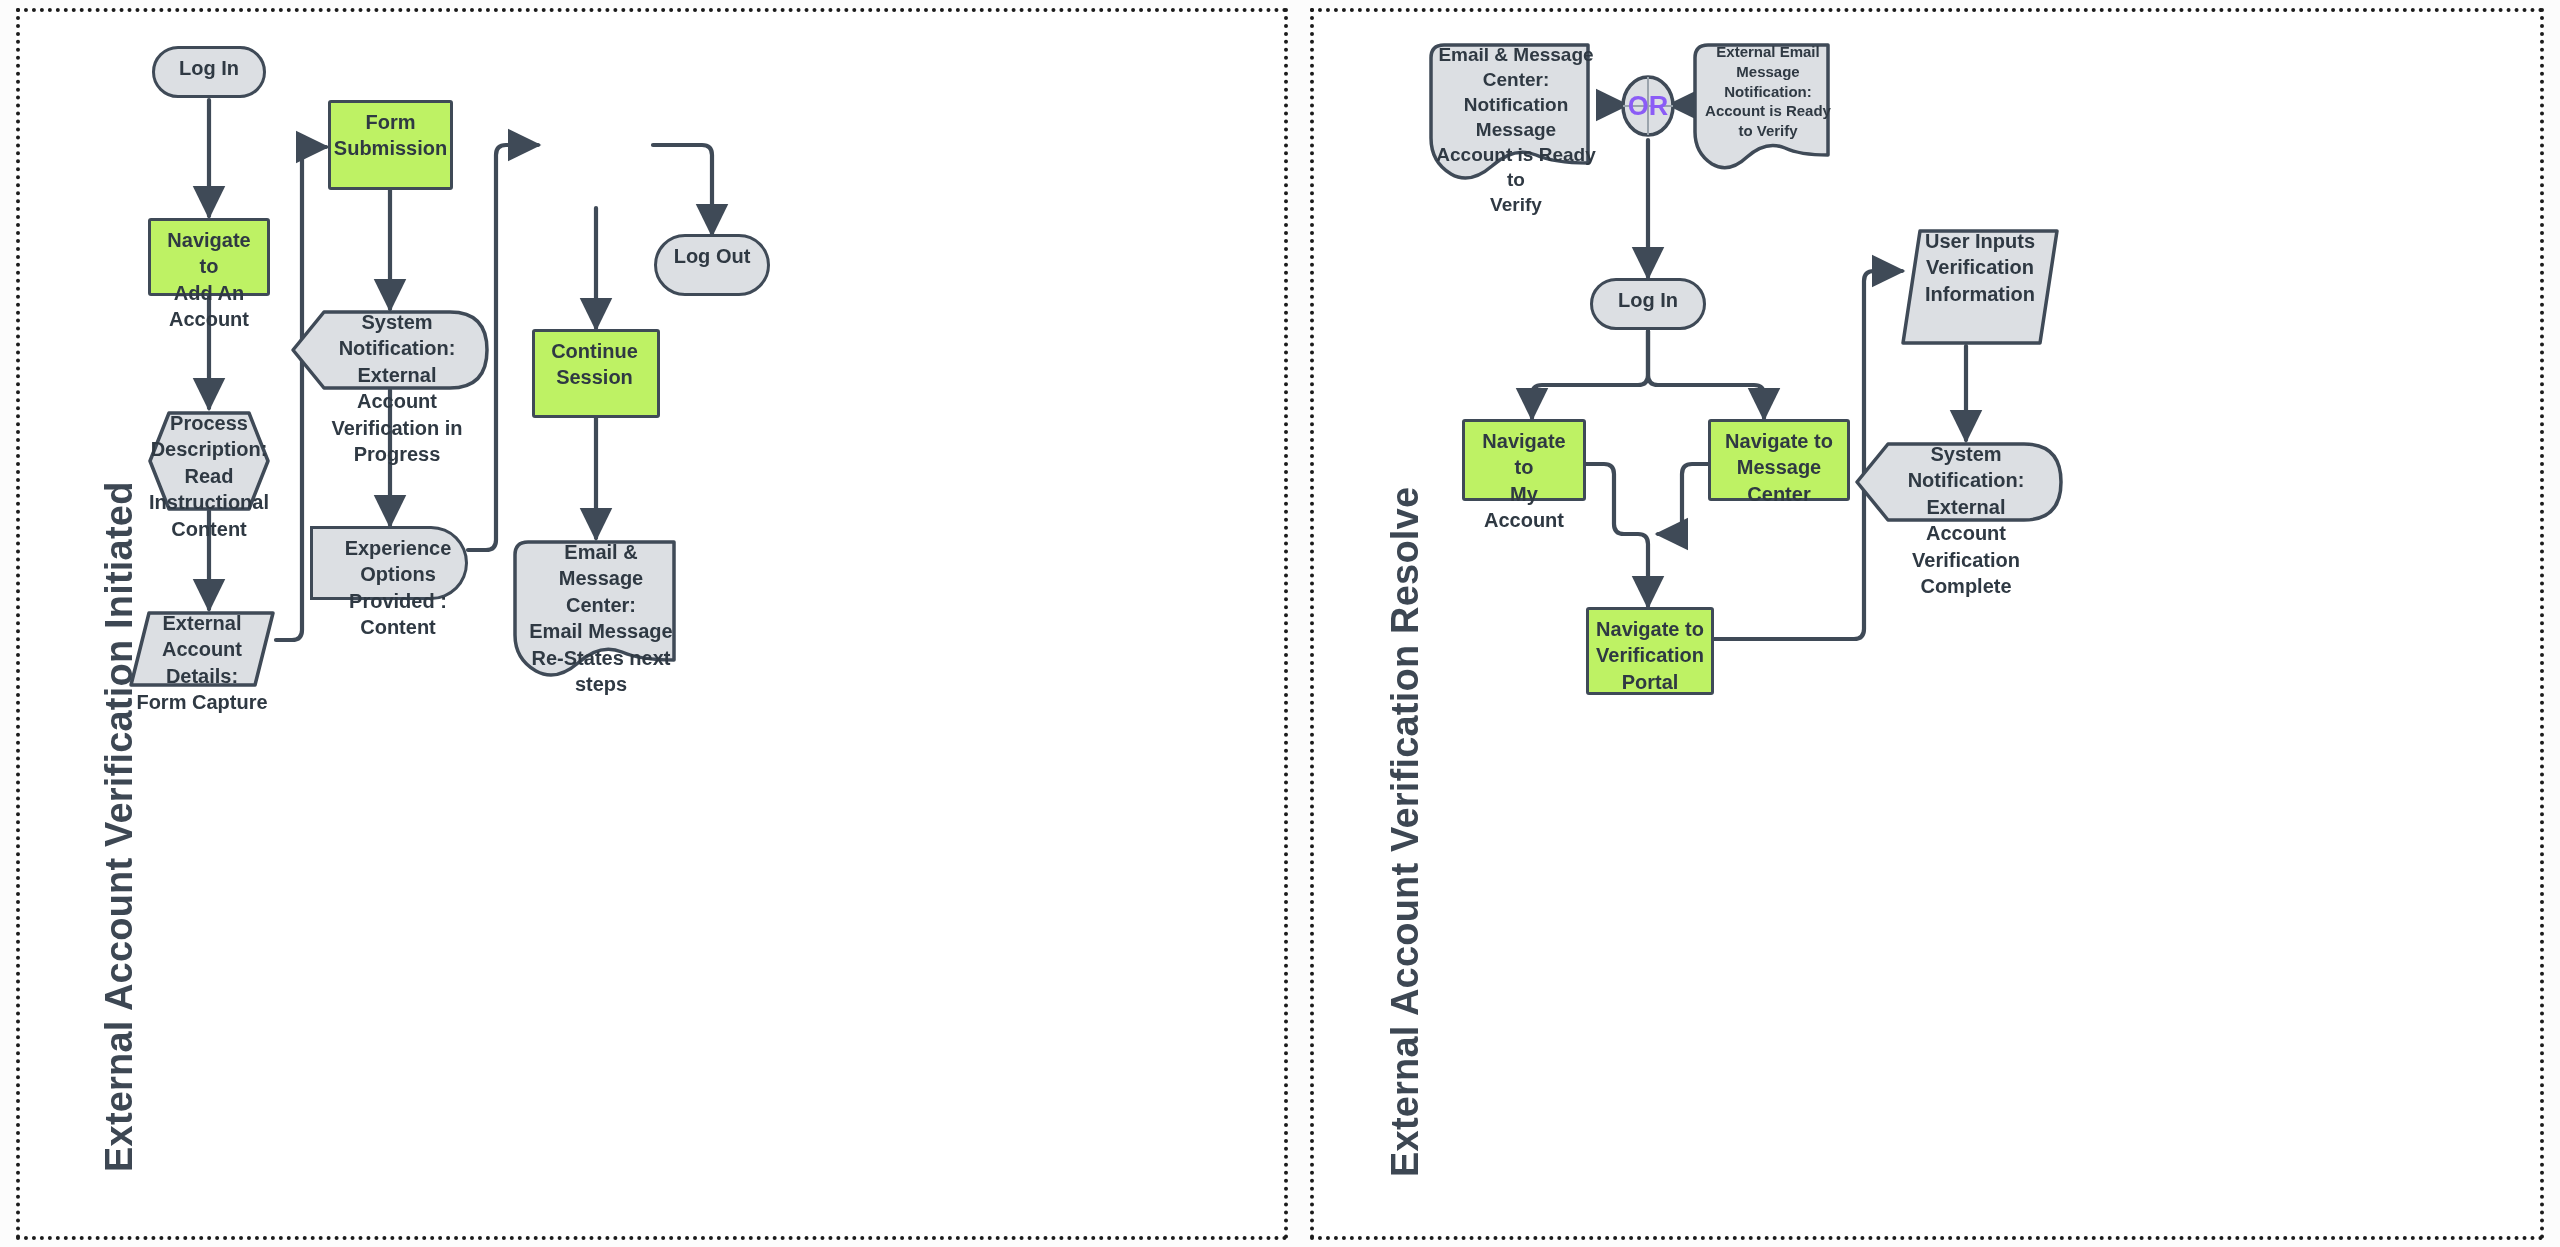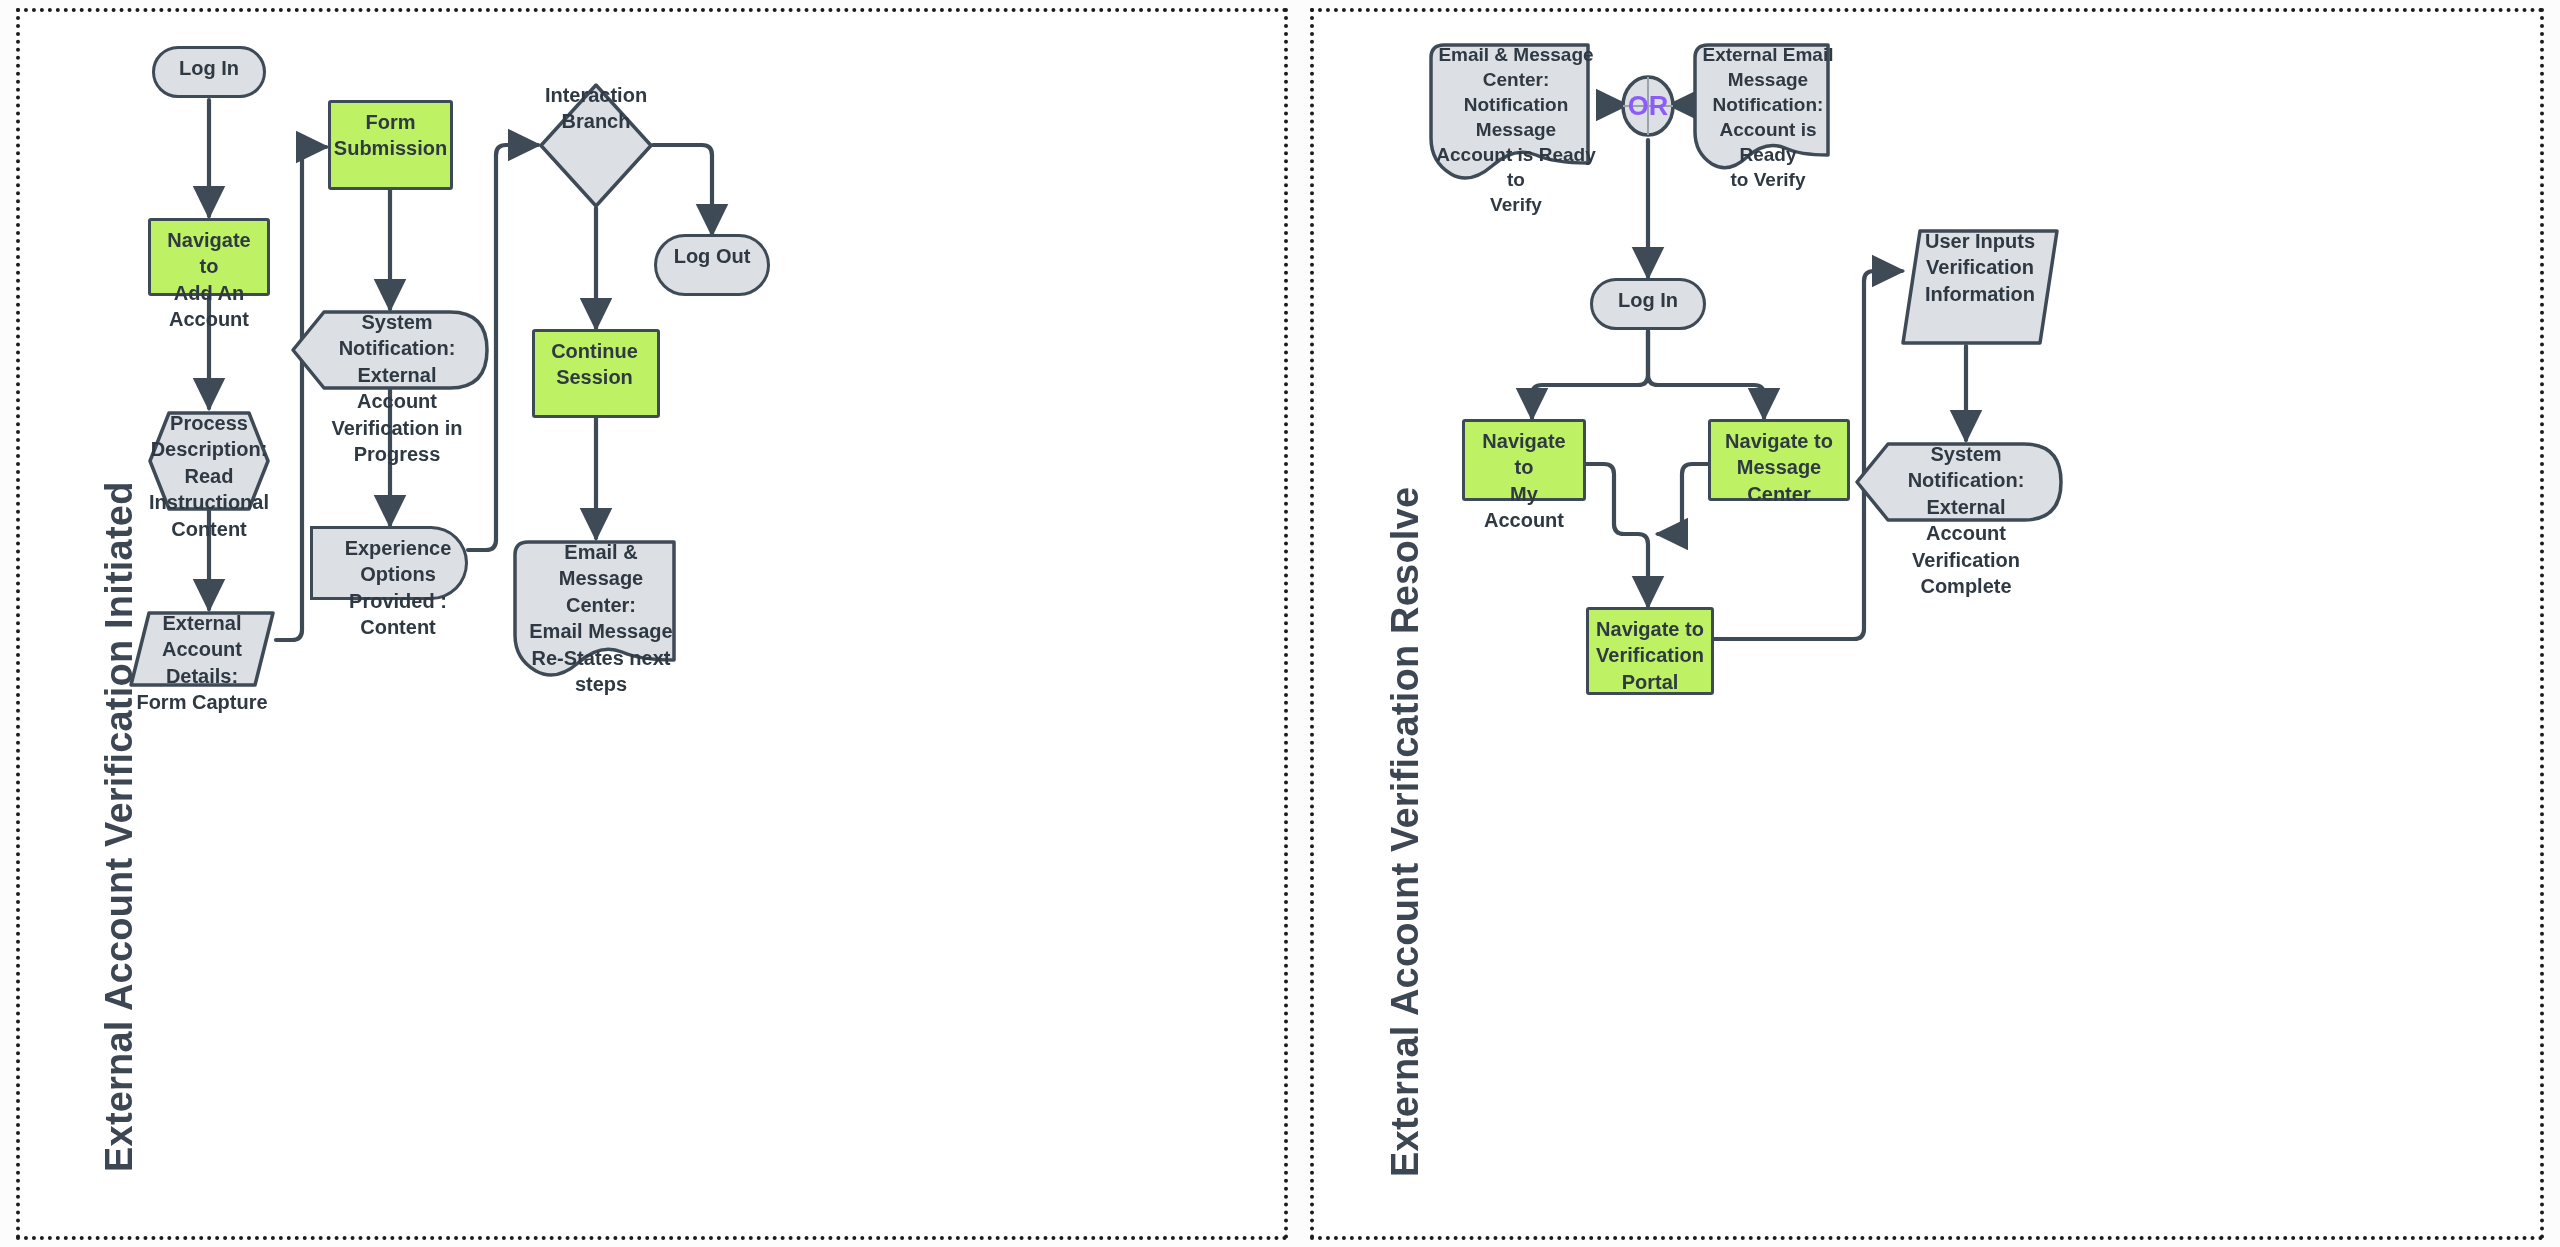--- a/index.html
+++ b/index.html
@@ -150,26 +150,20 @@
       <svg width="200" height="82" viewBox="0 0 200 82" preserveAspectRatio="none">
         <path d="M34,3 L160,3 Q197,3 197,41 Q197,79 160,79 L34,79 L3,41 Z" fill="#dcdfe3" stroke="#3f4a57" stroke-width="3.5" stroke-linejoin="round"></path>
       </svg>
       <span class="lbl">System Notification:<br>External Account<br>Verification in Progress</span>
     </div>
 
     <div class="node sh-roundright" style="left:290px; top:514px; width:158px; height:74px;padding-left:28px;">
       <span>Experience<br>Options<br>Provided : Content</span>
     </div>
 
-    <div class="node sh-svg diamond" style="left:518px; top:70px; width:116px; height:127px;">
-      <svg width="116" height="127" viewBox="0 0 116 127" preserveAspectRatio="none">
-        <path d="M58,3 L113,63.5 L58,124 L3,63.5 Z" fill="#dcdfe3" stroke="#3f4a57" stroke-width="3.5" stroke-linejoin="round"></path>
-      </svg>
-      <span class="lbl">Interaction<br>Branch</span>
-    </div>
 
     <div class="node sh-terminator" style="left:634px; top:222px; width:116px; height:62px;">
       <span>Log Out</span>
     </div>
 
     <div class="node sh-process" style="left:512px; top:317px; width:128px; height:89px;padding-left:7px;">
       <span>Continue<br>Session</span>
     </div>
 
     <div class="node sh-svg doc" style="left:492px; top:527px; width:178px; height:140px;">
@@ -223,21 +217,21 @@
         <line x1="28" y1="3" x2="28" y2="61" stroke="#9aa3ac" stroke-width="2"></line>
         <line x1="3" y1="32" x2="53" y2="32" stroke="#9aa3ac" stroke-width="2"></line>
       </svg>
       <span class="lbl">OR</span>
     </div>
 
     <div class="node sh-svg doc" style="left:378px; top:30px; width:152px; height:130px;">
       <svg width="152" height="130" viewBox="0 0 152 130" preserveAspectRatio="none">
         <path d="M3,16 Q3,3 16,3 L136,3 L136,113 Q108,113 93,106 Q74,98 55,115 Q37,132 20,122 Q3,111 3,90 Z" fill="#dcdfe3" stroke="#3f4a57" stroke-width="3.5" stroke-linejoin="round"></path>
       </svg>
-      <span class="lbl" style="font-size:19px; padding-bottom:24px;">External Email<br>Message<br>Notification:<br>Account is Ready<br>to Verify</span>
+      <span class="lbl" style="font-size:15px; padding-bottom:24px;">External Email<br>Message<br>Notification:<br>Account is Ready<br>to Verify</span>
     </div>
 
     <div class="node sh-terminator" style="left:276px; top:266px; width:116px; height:52px;">
       <span>Log In</span>
     </div>
 
     <div class="node sh-process" style="left:148px; top:407px; width:124px; height:82px;">
       <span>Navigate to<br>My Account</span>
     </div>
 

